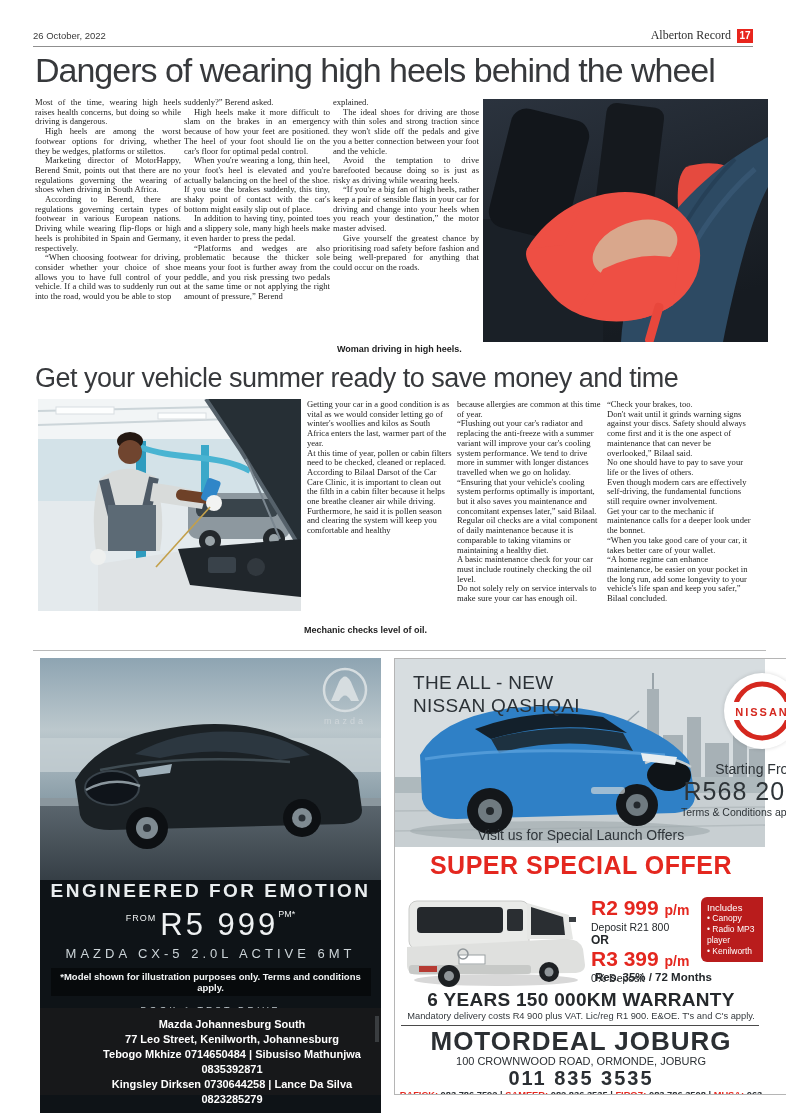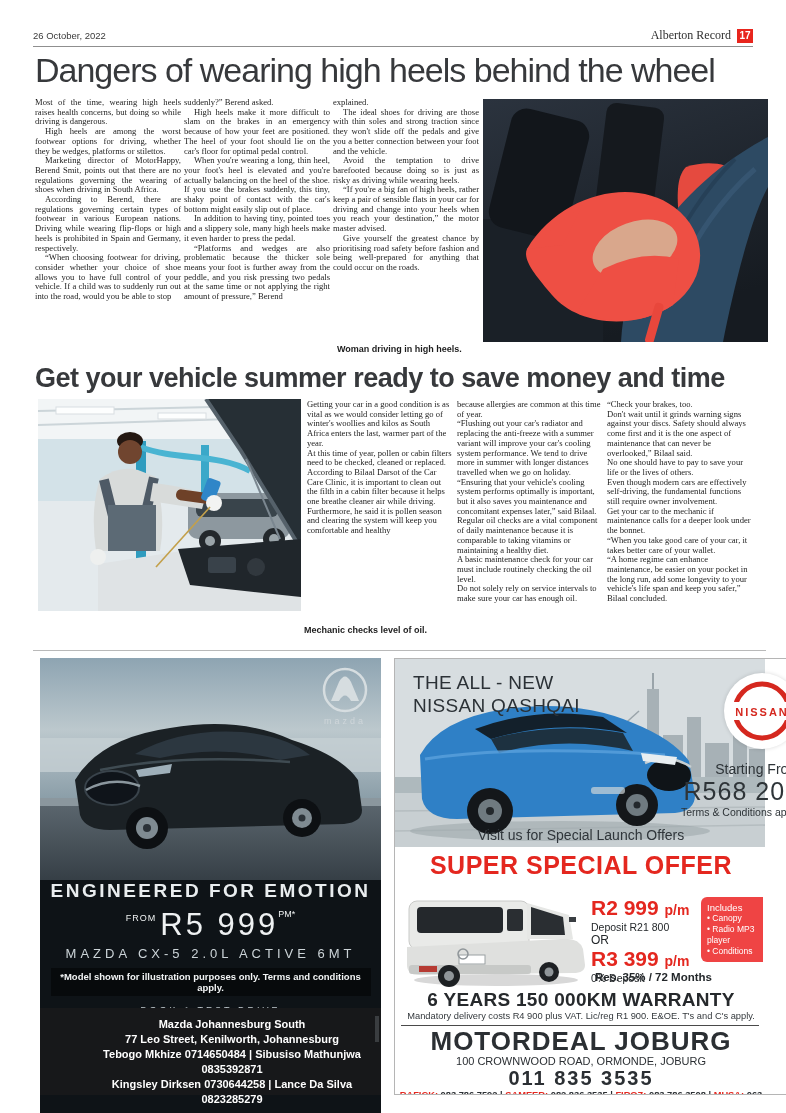--- a/index.html
+++ b/index.html
@@ -10,21 +10,21 @@
 
   
   .hdr-date { left:33px; top:30px; font-size:9.5px; color:#3a3a3a; }
   .hdr-right { right:33px; top:28px; display:flex; align-items:center; gap:6px; }
   .hdr-pub { font-family:"Liberation Serif", serif; font-size:12px; color:#2f2f2f; }
   .hdr-pagenum { background:#e8251d; color:#fff; font-weight:bold; font-size:10px; width:16px; height:14px; display:flex; align-items:center; justify-content:center; }
   .hdr-rule { left:33px; top:46px; width:720px; height:1px; background:#8f8f8f; }
 
   
   .headline1 { left:35px; top:51px; width:730px; font-size:34px; letter-spacing:-1px; color:#37393c; font-weight:400; }
-  .headline2 { left:35px; top:363px; width:730px; font-size:27px; letter-spacing:-0.5px; color:#37393c; font-weight:700; }
+  .headline2 { left:35px; top:363px; width:730px; font-size:27px; letter-spacing:-0.5px; color:#37393c; font-weight:400; }
 
   
   .col { width:146px; font-family:"Liberation Serif", serif; font-size:8.6px; line-height:9.7px; color:#1c1c1c; text-align:justify; }
   .col p { margin:0; }
   .col p.ind { text-indent:10px; }
   .caption { font-size:9px; font-weight:bold; color:#1d1d1d; }
 
   
   .photo { display:block; }
 
@@ -56,22 +56,22 @@
   .ns-start-label { font-size:14px; }
   .ns-start-price { font-size:25px; font-weight:500; letter-spacing:1px; }
   .ns-start-terms { font-size:10.5px; }
   .ns-launch { left:0; top:168px; width:372px; text-align:center; font-size:14px; color:#2f353a; }
   .ns-offer-title { left:0; top:192px; width:372px; text-align:center; font-size:25px; font-weight:bold; color:#e4271f; letter-spacing:0.5px; }
   .ns-bakkie { left:6px; top:228px; }
   .ns-prices { left:196px; top:238px; width:110px; color:#24282b; }
   .ns-price-red { color:#e4271f; font-weight:bold; font-size:21px; line-height:21px; white-space:nowrap; }
   .ns-price-red .pm { font-size:14px; }
   .ns-dep { font-size:10.5px; line-height:12px; }
-  .ns-or { font-weight:normal; font-size:12px; line-height:15px; }
-  .ns-includes { left:306px; top:238px; width:62px; background:#ef4444; color:#fff; border-radius:6px 0 0 6px; padding:5px 4px 5px 6px; font-size:8.5px; line-height:11px; }
+  .ns-or { font-weight:bold; font-size:12px; line-height:15px; }
+  .ns-includes { left:306px; top:238px; width:62px; background:#b91c1c; color:#fff; border-radius:6px 0 0 6px; padding:5px 4px 5px 6px; font-size:8.5px; line-height:11px; }
   .ns-includes .inc-title { font-size:9.5px; }
   .ns-res { left:200px; top:312px; width:160px; font-size:11.5px; font-weight:bold; color:#24282b; }
   .ns-warranty { left:0; top:330px; width:372px; text-align:center; font-size:19px; font-weight:bold; color:#26292c; letter-spacing:0.3px; }
   .ns-delivery { left:0; top:352px; width:372px; text-align:center; font-size:9.3px; color:#33383c; }
   .ns-divider { left:6px; top:366px; width:358px; height:1px; background:#4a4a4a; }
   .ns-dealer { left:0; top:368px; width:372px; text-align:center; color:#2b2f33; }
   .ns-dealer-name { font-size:26px; font-weight:bold; letter-spacing:1px; line-height:28px; }
   .ns-dealer-addr { font-size:11px; line-height:12px; }
   .ns-dealer-phone { font-size:20px; font-weight:bold; letter-spacing:2px; line-height:22px; }
   .ns-contacts { font-size:9.3px; font-weight:bold; line-height:12px; }
@@ -347,21 +347,21 @@
       <div class="ns-dep">Deposit R21 800</div>
       <div class="ns-or">OR</div>
       <div class="ns-price-red"><span>R3 399</span> <span class="pm">p/m</span></div>
       <div class="ns-dep">0% Deposit</div>
     </div>
 
     <div class="abs ns-includes">
       <div class="inc-title">Includes</div>
       <div>• Canopy</div>
       <div>• Radio MP3 player</div>
-      <div>• Conditions</div>
+      <div>• Kenilworth</div>
     </div>
 
     <div class="abs ns-res">Res. 35% / 72 Months</div>
     <div class="abs ns-warranty">6 YEARS 150 000KM WARRANTY</div>
     <div class="abs ns-delivery">Mandatory delivery costs R4 900 plus VAT. Lic/reg R1 900. E&amp;OE. T's and C's apply.</div>
     <div class="abs ns-divider"></div>
 
     <div class="abs ns-dealer">
       <div class="ns-dealer-name">MOTORDEAL JOBURG</div>
       <div class="ns-dealer-addr">100 CROWNWOOD ROAD, ORMONDE, JOBURG</div>

